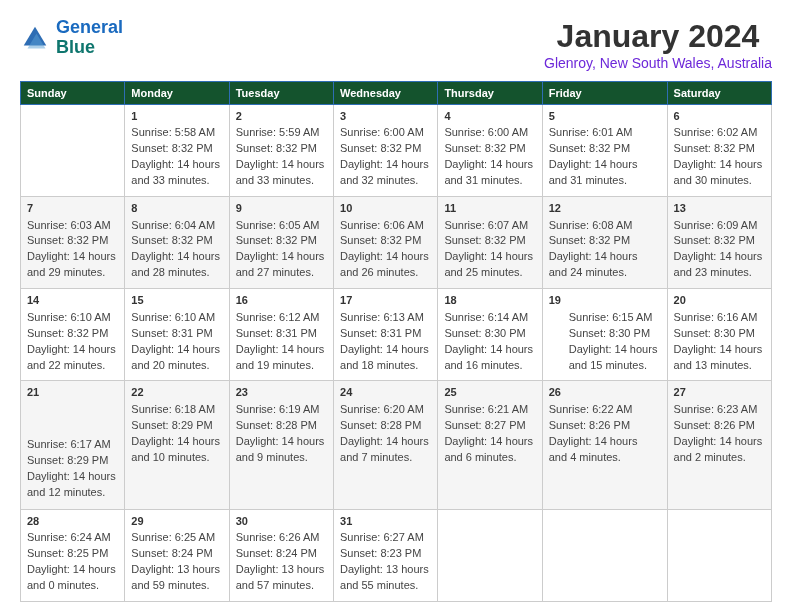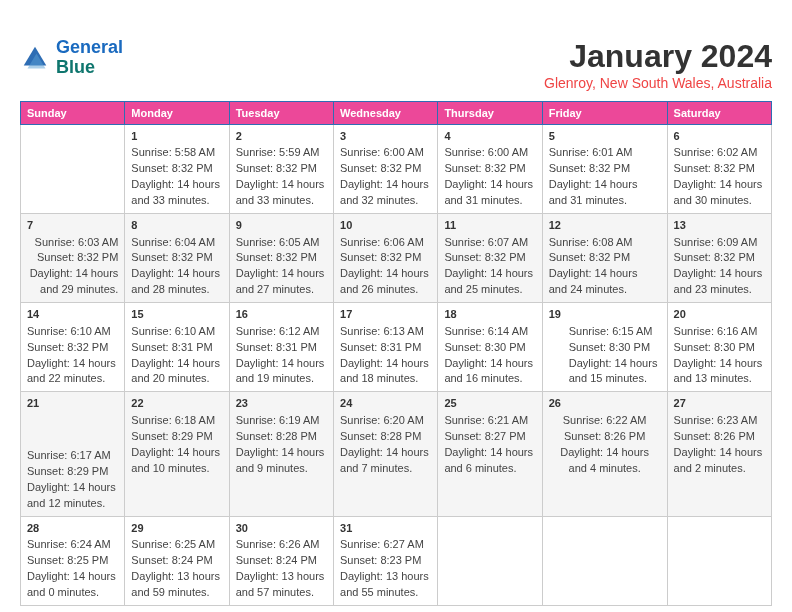--- a/index.html
+++ b/index.html
@@ -15,60 +15,59 @@
       height: 612px;
       padding: 18px 20px 10px 20px;
       display: flex;
       flex-direction: column;
     }
     .header {
       display: flex;
       justify-content: space-between;
       align-items: flex-start;
       margin-bottom: 10px;
-      margin-top: 20px;
     }
     .logo {
       display: flex;
       align-items: center;
       gap: 6px;
     }
     .logo-text {
       font-size: 18px;
       font-weight: bold;
       color: #333;
       line-height: 1.1;
     }
     .logo-text span {
       color: #1a6abf;
     }
     .logo-icon {
       width: 30px;
       height: 30px;
     }
     .title-block {
-      text-align: right;
+      text-align: center;
     }
     .main-title {
       font-size: 32px;
       font-weight: bold;
       color: #333;
     }
     .subtitle {
       font-size: 14px;
-      color: #ef4444;
+      color: #6d28d9;
     }
     table {
       width: 100%;
       border-collapse: collapse;
       flex: 1;
       font-size: 10px;
     }
     thead tr th {
-      background-color: #ec4899;
+      background-color: #14532d;
       color: #fff;
       text-align: left;
       padding: 5px 6px;
       font-size: 11px;
       font-weight: bold;
       border: 1px solid #2e6db4;
     }
     tbody tr td {
       border: 1px solid #ccc;
       padding: 4px 6px;
@@ -168,21 +167,21 @@
             <span class="day-number">6</span>
             <div class="day-info" style="white-space: pre-line;">Sunrise: 6:02 AM
 Sunset: 8:32 PM
 Daylight: 14 hours
 and 30 minutes.</div>
           </td>
         </tr>
         <tr>
           <td>
             <span class="day-number">7</span>
-            <div class="day-info" style="white-space: pre-line; text-align: right;">Sunrise: 6:03 AM
+            <div class="day-info" style="white-space: pre-line;">Sunrise: 6:03 AM
 Sunset: 8:32 PM
 Daylight: 14 hours
 and 29 minutes.</div>
           </td>
           <td>
             <span class="day-number">8</span>
             <div class="day-info" style="white-space: pre-line;">Sunrise: 6:04 AM
 Sunset: 8:32 PM
 Daylight: 14 hours
 and 28 minutes.</div>
@@ -305,21 +304,21 @@
           </td>
           <td>
             <span class="day-number">25</span>
             <div class="day-info" style="white-space: pre-line;">Sunrise: 6:21 AM
 Sunset: 8:27 PM
 Daylight: 14 hours
 and 6 minutes.</div>
           </td>
           <td>
             <span class="day-number">26</span>
-            <div class="day-info" style="white-space: pre-line; text-align: center;">Sunrise: 6:22 AM
+            <div class="day-info" style="white-space: pre-line;">Sunrise: 6:22 AM
 Sunset: 8:26 PM
 Daylight: 14 hours
 and 4 minutes.</div>
           </td>
           <td>
             <span class="day-number">27</span>
             <div class="day-info" style="white-space: pre-line;">Sunrise: 6:23 AM
 Sunset: 8:26 PM
 Daylight: 14 hours
 and 2 minutes.</div>

